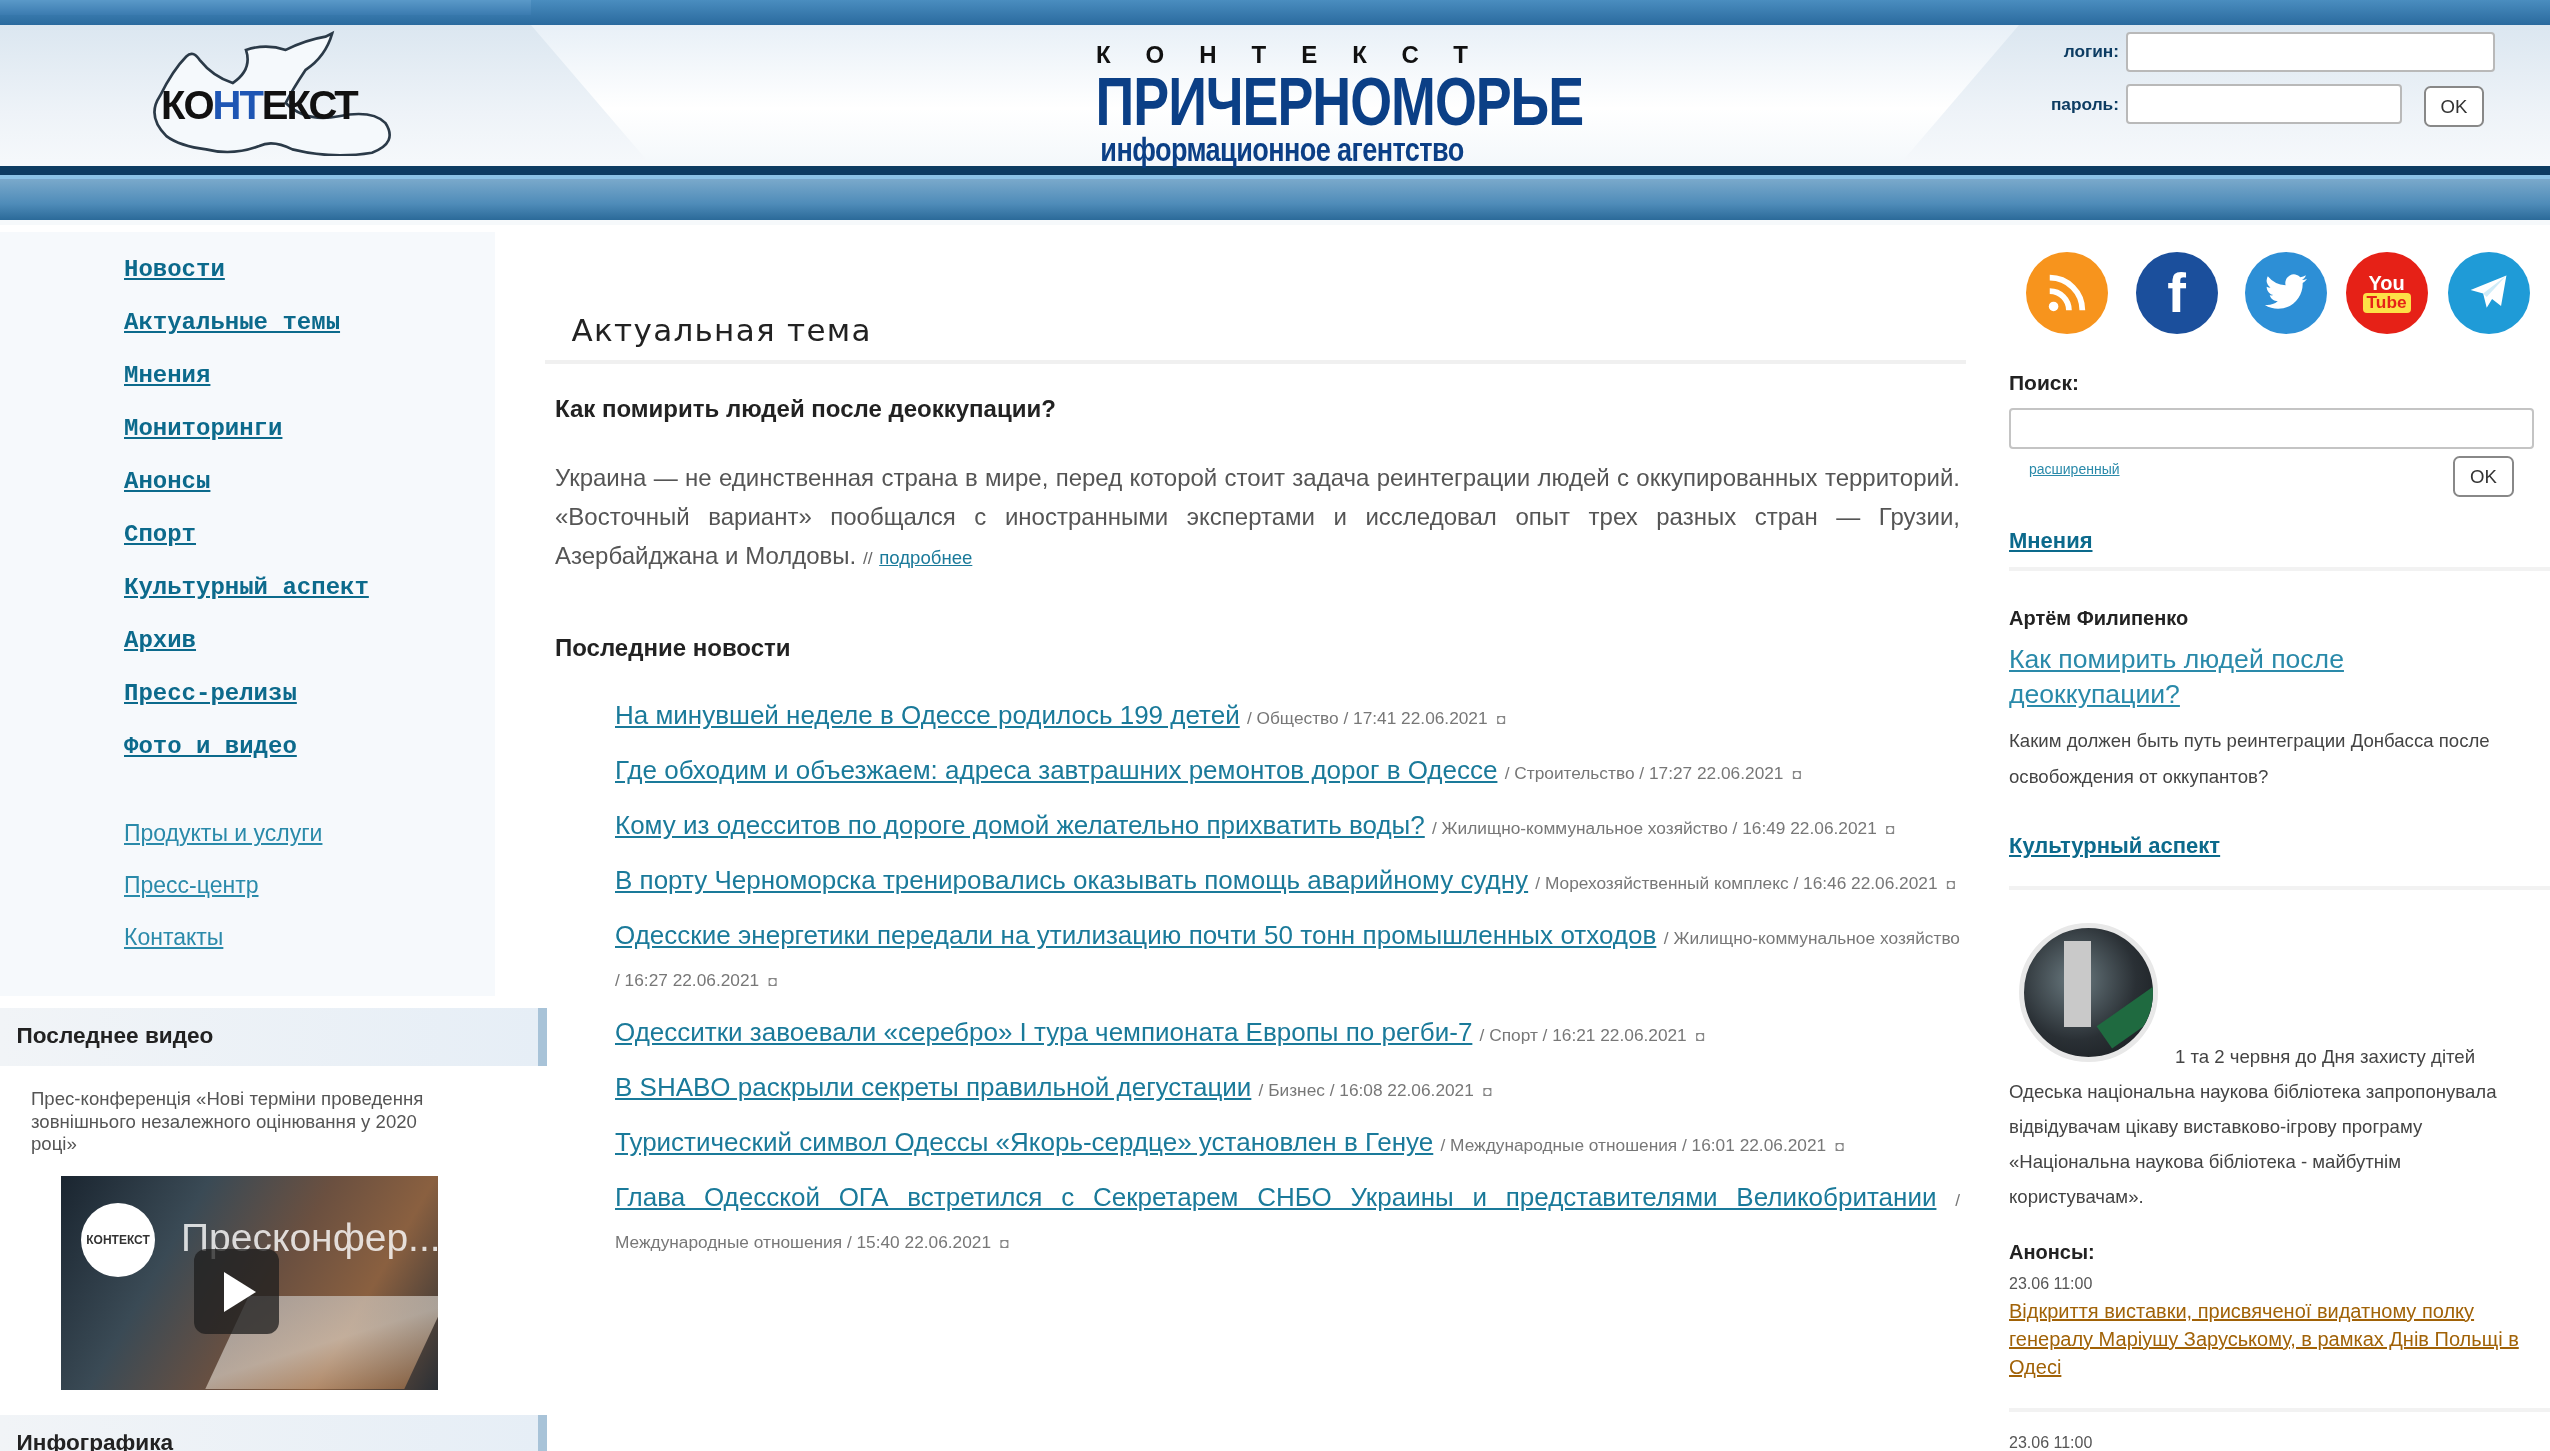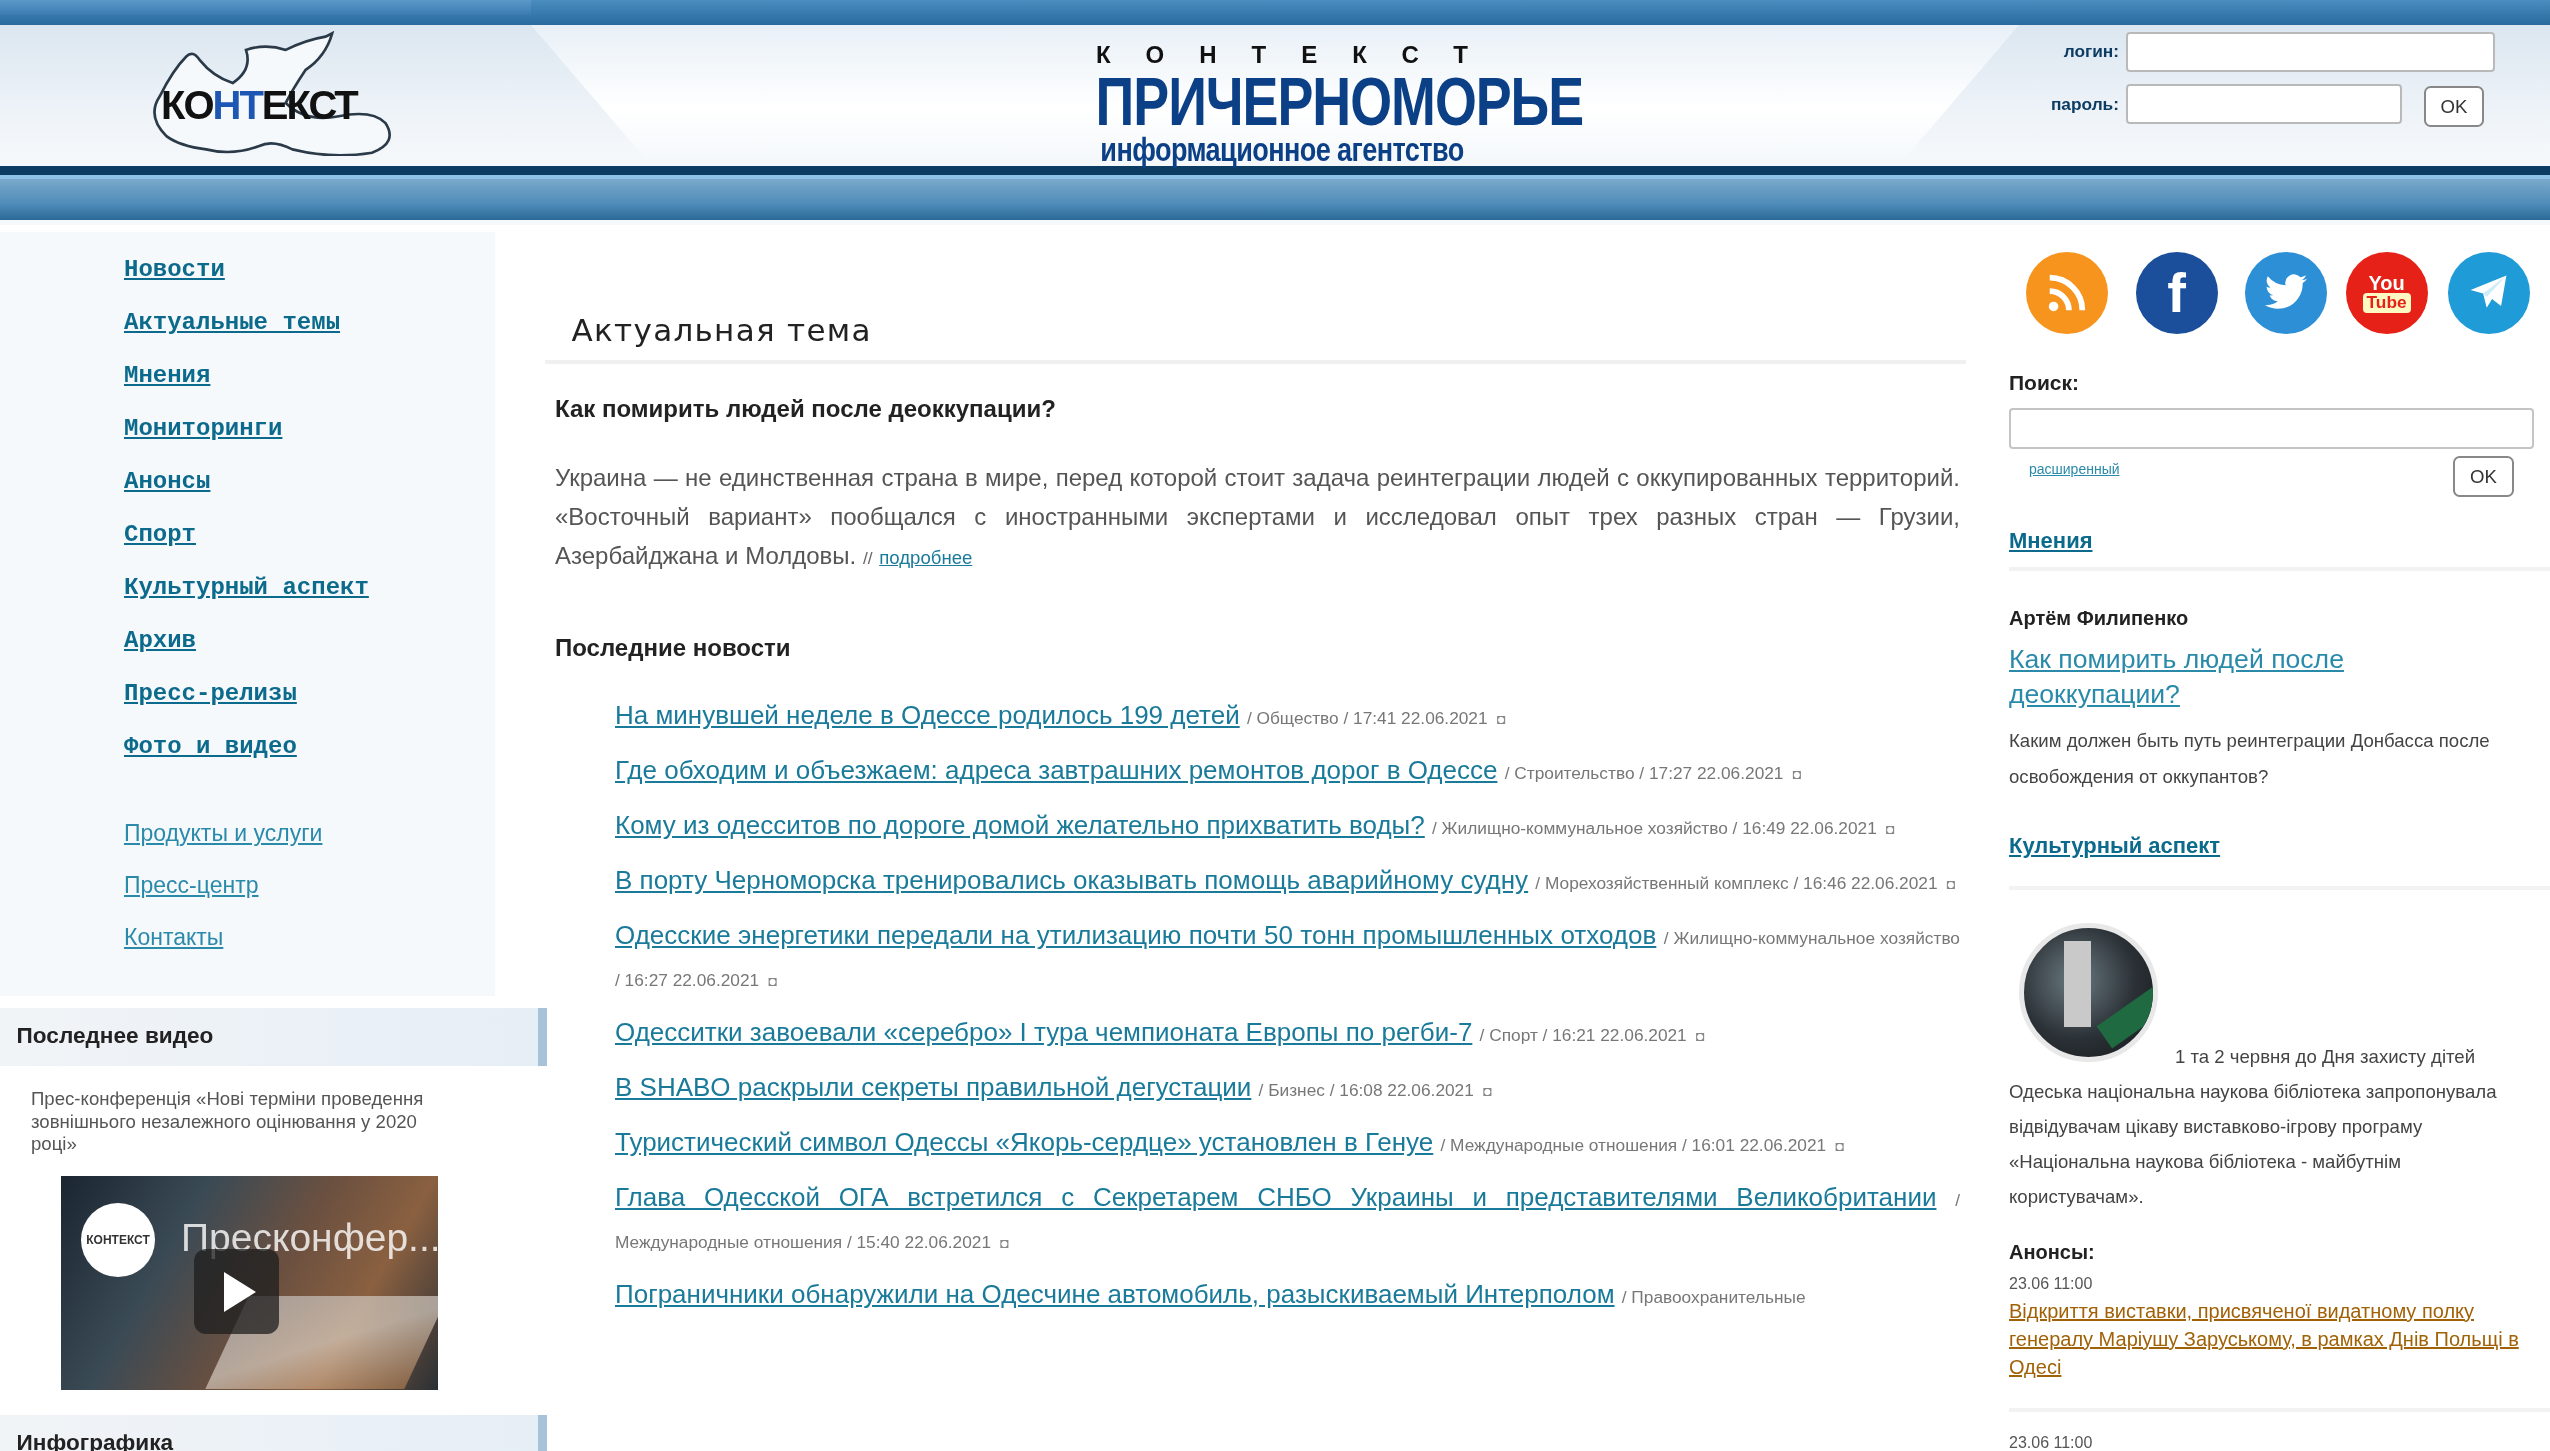--- a/index.html
+++ b/index.html
@@ -169,21 +169,20 @@
   <div class="news-list">
     <div class="news-item"><a>На минувшей неделе в Одессе родилось 199 детей</a> <span class="meta">/ Общество / 17:41 22.06.2021</span><span class="cam">◘</span></div>
     <div class="news-item"><a>Где обходим и объезжаем: адреса завтрашних ремонтов дорог в Одессе</a> <span class="meta">/ Строительство / 17:27 22.06.2021</span><span class="cam">◘</span></div>
     <div class="news-item"><a>Кому из одесситов по дороге домой желательно прихватить воды?</a> <span class="meta">/ Жилищно-коммунальное хозяйство / 16:49 22.06.2021</span><span class="cam">◘</span></div>
     <div class="news-item"><a>В порту Черноморска тренировались оказывать помощь аварийному судну</a> <span class="meta">/ Морехозяйственный комплекс / 16:46 22.06.2021</span><span class="cam">◘</span></div>
     <div class="news-item"><a>Одесские энергетики передали на утилизацию почти 50 тонн промышленных отходов</a> <span class="meta">/ Жилищно-коммунальное хозяйство / 16:27 22.06.2021</span><span class="cam">◘</span></div>
     <div class="news-item"><a>Одесситки завоевали «серебро» I тура чемпионата Европы по регби-7</a> <span class="meta">/ Спорт / 16:21 22.06.2021</span><span class="cam">◘</span></div>
     <div class="news-item"><a>В SHABO раскрыли секреты правильной дегустации</a> <span class="meta">/ Бизнес / 16:08 22.06.2021</span><span class="cam">◘</span></div>
     <div class="news-item"><a>Туристический символ Одессы «Якорь-сердце» установлен в Генуе</a> <span class="meta">/ Международные отношения / 16:01 22.06.2021</span><span class="cam">◘</span></div>
     <div class="news-item"><a>Глава Одесской ОГА встретился с Секретарем СНБО Украины и представителями Великобритании</a> <span class="meta">/ Международные отношения / 15:40 22.06.2021</span><span class="cam">◘</span></div>
-    <div class="news-item"><a>Пограничники обнаружили на Одесчине автомобиль, разыскиваемый Интерполом</a> <span class="meta">/ Правоохранительные</span></div>
   </div>
 </div>
 
 <div class="right">
   <div class="social">
     <div class="soc" style="left:0; background:#f7941d;">
       <svg width="46" height="46" viewBox="0 0 24 24">
           <circle cx="5" cy="19" r="2.5" fill="#fff"></circle>
           <path d="M3 11 a10 10 0 0 1 10 10" stroke="#fff" stroke-width="3" fill="none"></path>
           <path d="M3 4 a17 17 0 0 1 17 17" stroke="#fff" stroke-width="3" fill="none"></path>
@@ -191,21 +190,21 @@
     </div>
     <div class="soc" style="left:110px; background:#1b4f9c;">
       <span style="font-family:'Liberation Sans',sans-serif; font-weight:bold; font-size:56px; color:#fff; line-height:1;">f</span>
     </div>
     <div class="soc" style="left:219px; background:#2d8fd6;">
       <svg width="46" height="40" viewBox="0 0 24 20">
           <path d="M23 2.5c-.8.4-1.7.6-2.6.7.9-.6 1.6-1.4 2-2.5-.9.5-1.9.9-2.9 1.1A4.5 4.5 0 0 0 11.8 6 12.8 12.8 0 0 1 2.5 1.3 4.5 4.5 0 0 0 3.9 7.3c-.7 0-1.4-.2-2-.6 0 2.2 1.6 4 3.6 4.4-.7.2-1.4.2-2 .1.6 1.8 2.2 3.1 4.2 3.1A9 9 0 0 1 1 16.2 12.8 12.8 0 0 0 7.9 18.2c8.3 0 12.8-6.9 12.8-12.8v-.6c.9-.6 1.6-1.4 2.3-2.3z" fill="#fff"></path>
         </svg>
     </div>
     <div class="soc" style="left:320px; background:#e62117;">
-      <div style="text-align:center; line-height:1;"><div style="font-family:'Liberation Sans',sans-serif; font-weight:bold; font-size:20px; color:#fff;">You</div><div style="display:inline-block; background:#fef9c3; color:#e62117; border-radius:4px; padding:1.3px 4px; font-family:'Liberation Sans',sans-serif; font-weight:bold; font-size:17.3px;">Tube</div></div>
+      <div style="text-align:center; line-height:1;"><div style="font-family:'Liberation Sans',sans-serif; font-weight:bold; font-size:20px; color:#fff;">You</div><div style="display:inline-block; background:#fde047; color:#e62117; border-radius:4px; padding:1.3px 4px; font-family:'Liberation Sans',sans-serif; font-weight:bold; font-size:17.3px;">Tube</div></div>
     </div>
     <div class="soc" style="left:422px; background:#1f9bd7;">
       <svg width="43" height="43" viewBox="0 0 24 24">
           <path d="M22 2 L2 10 L9 12 L11 20 L14 15 L19 19 Z" fill="#fff"></path>
           <path d="M9 12 L22 2 L11 14 Z" fill="#d0ecf8"></path>
         </svg>
     </div>
   </div>
 
   <div class="search-label">Поиск:</div>

